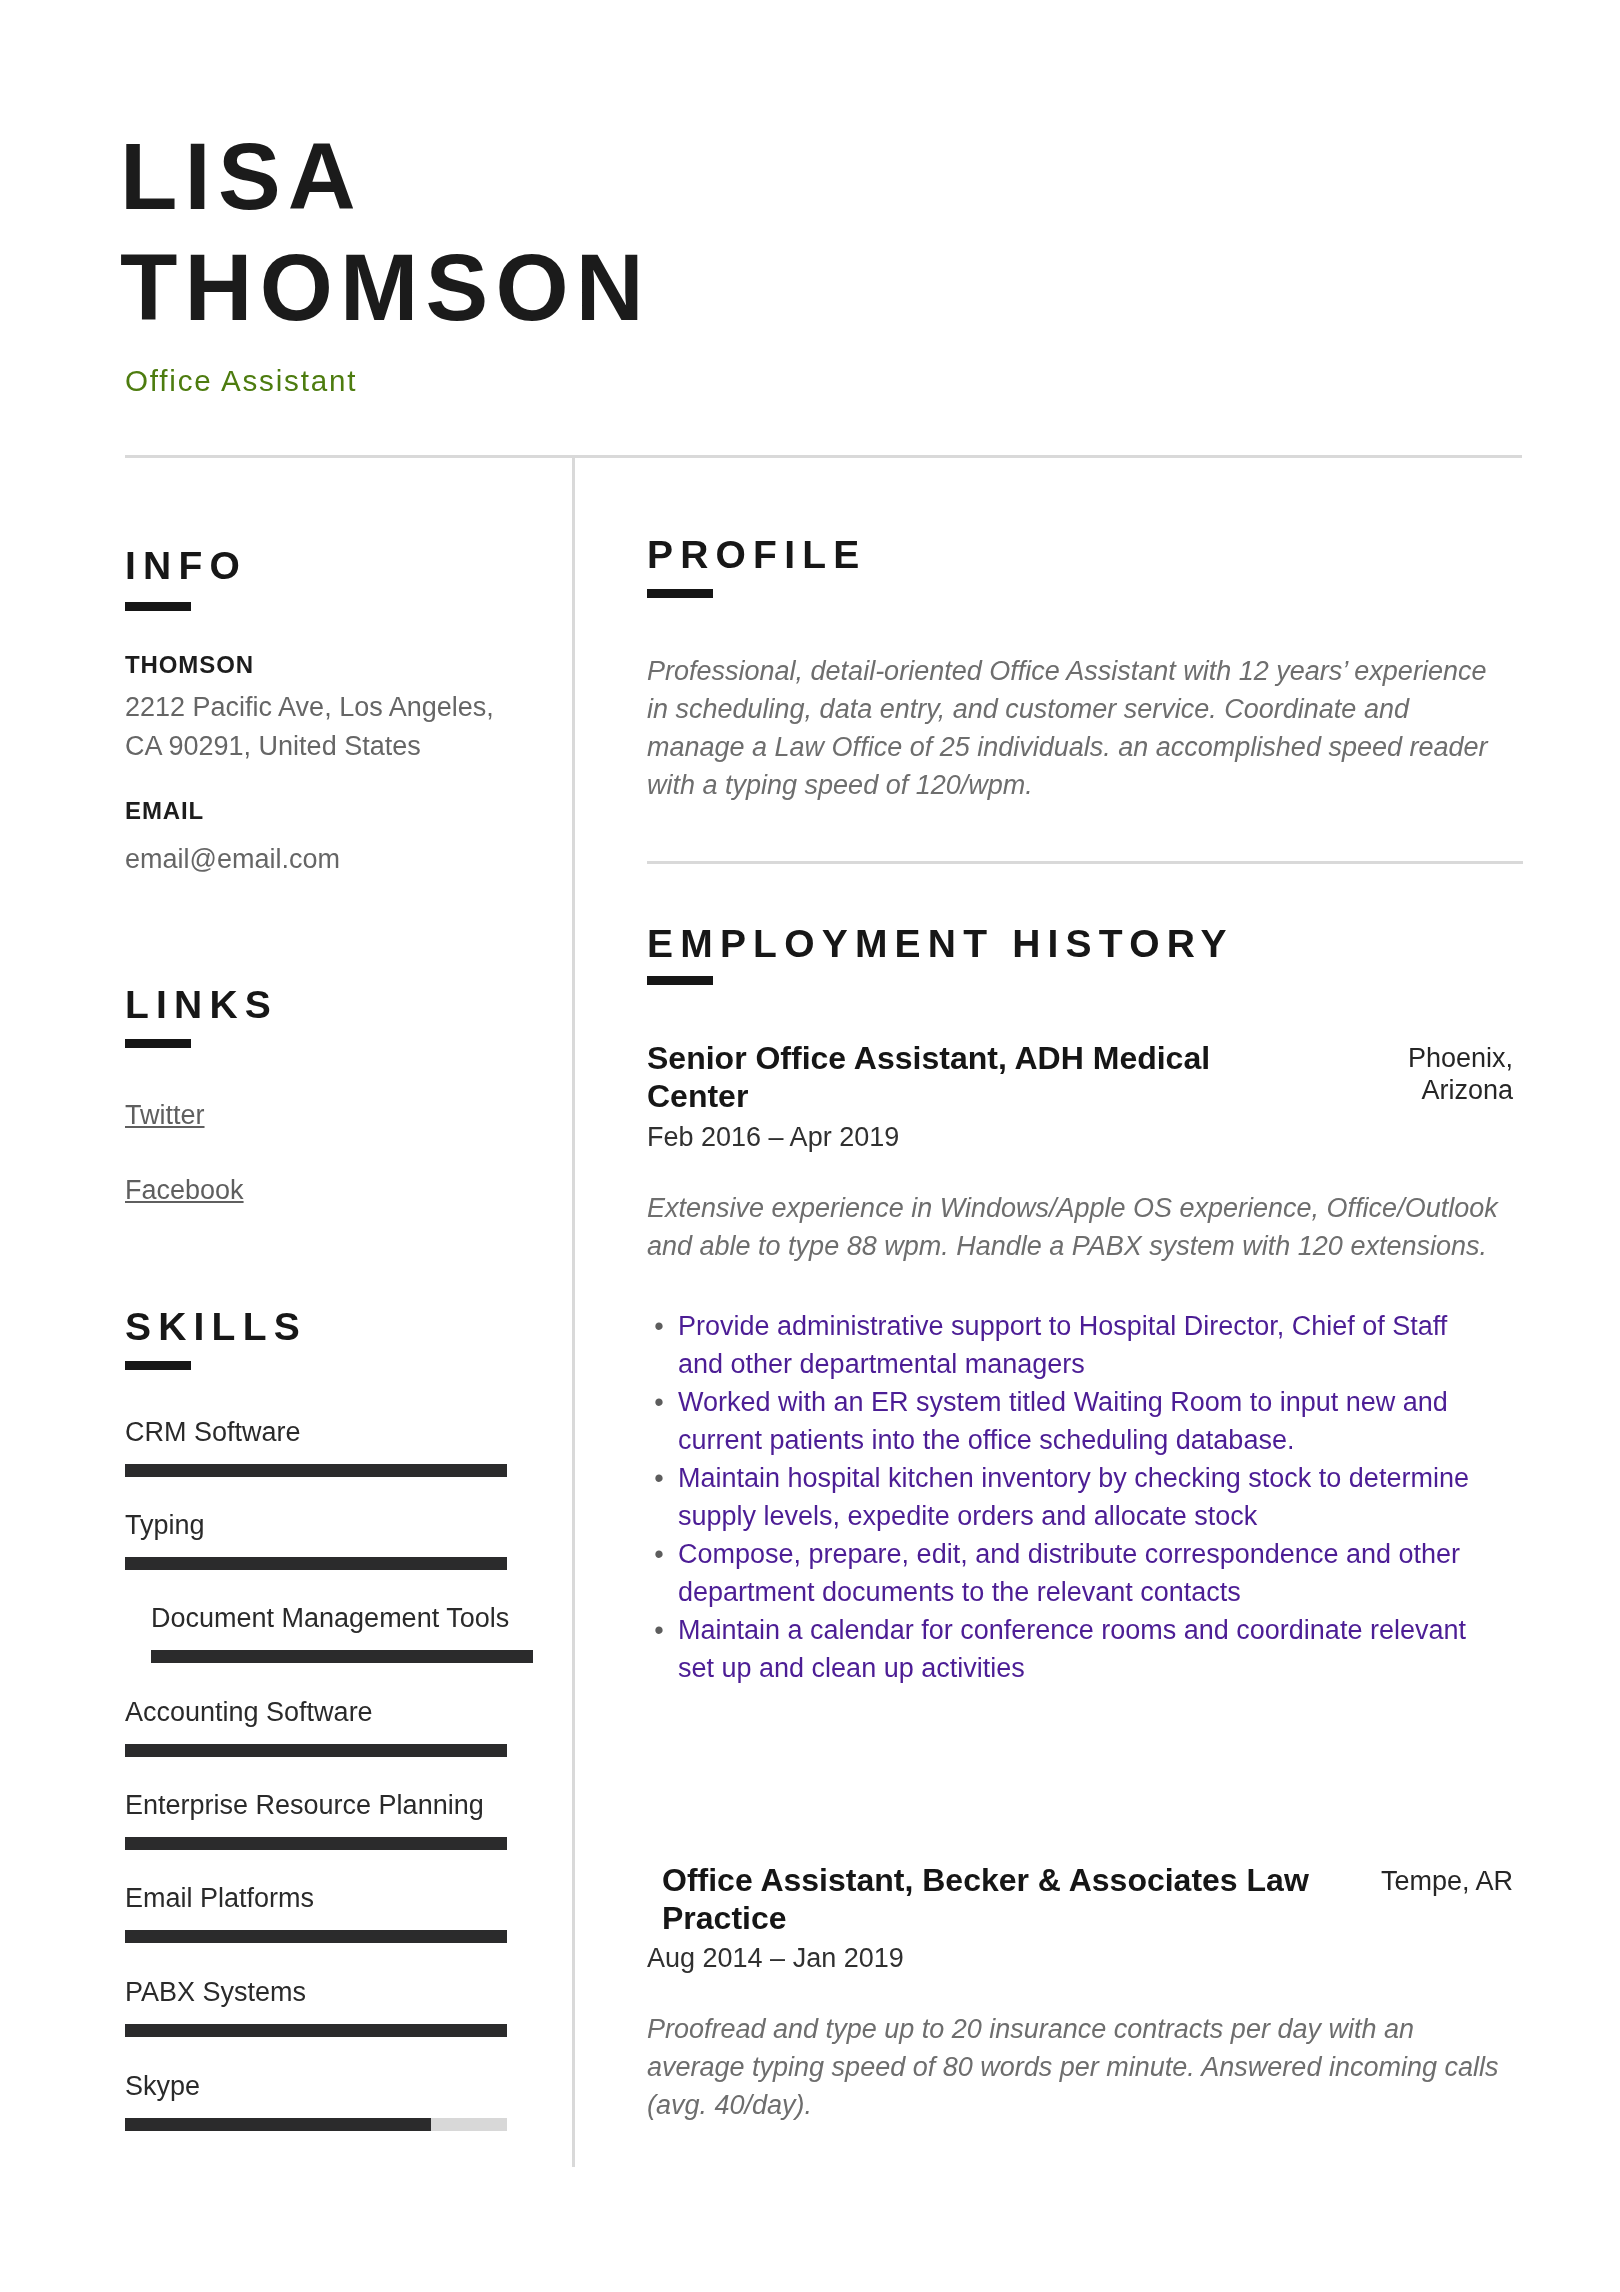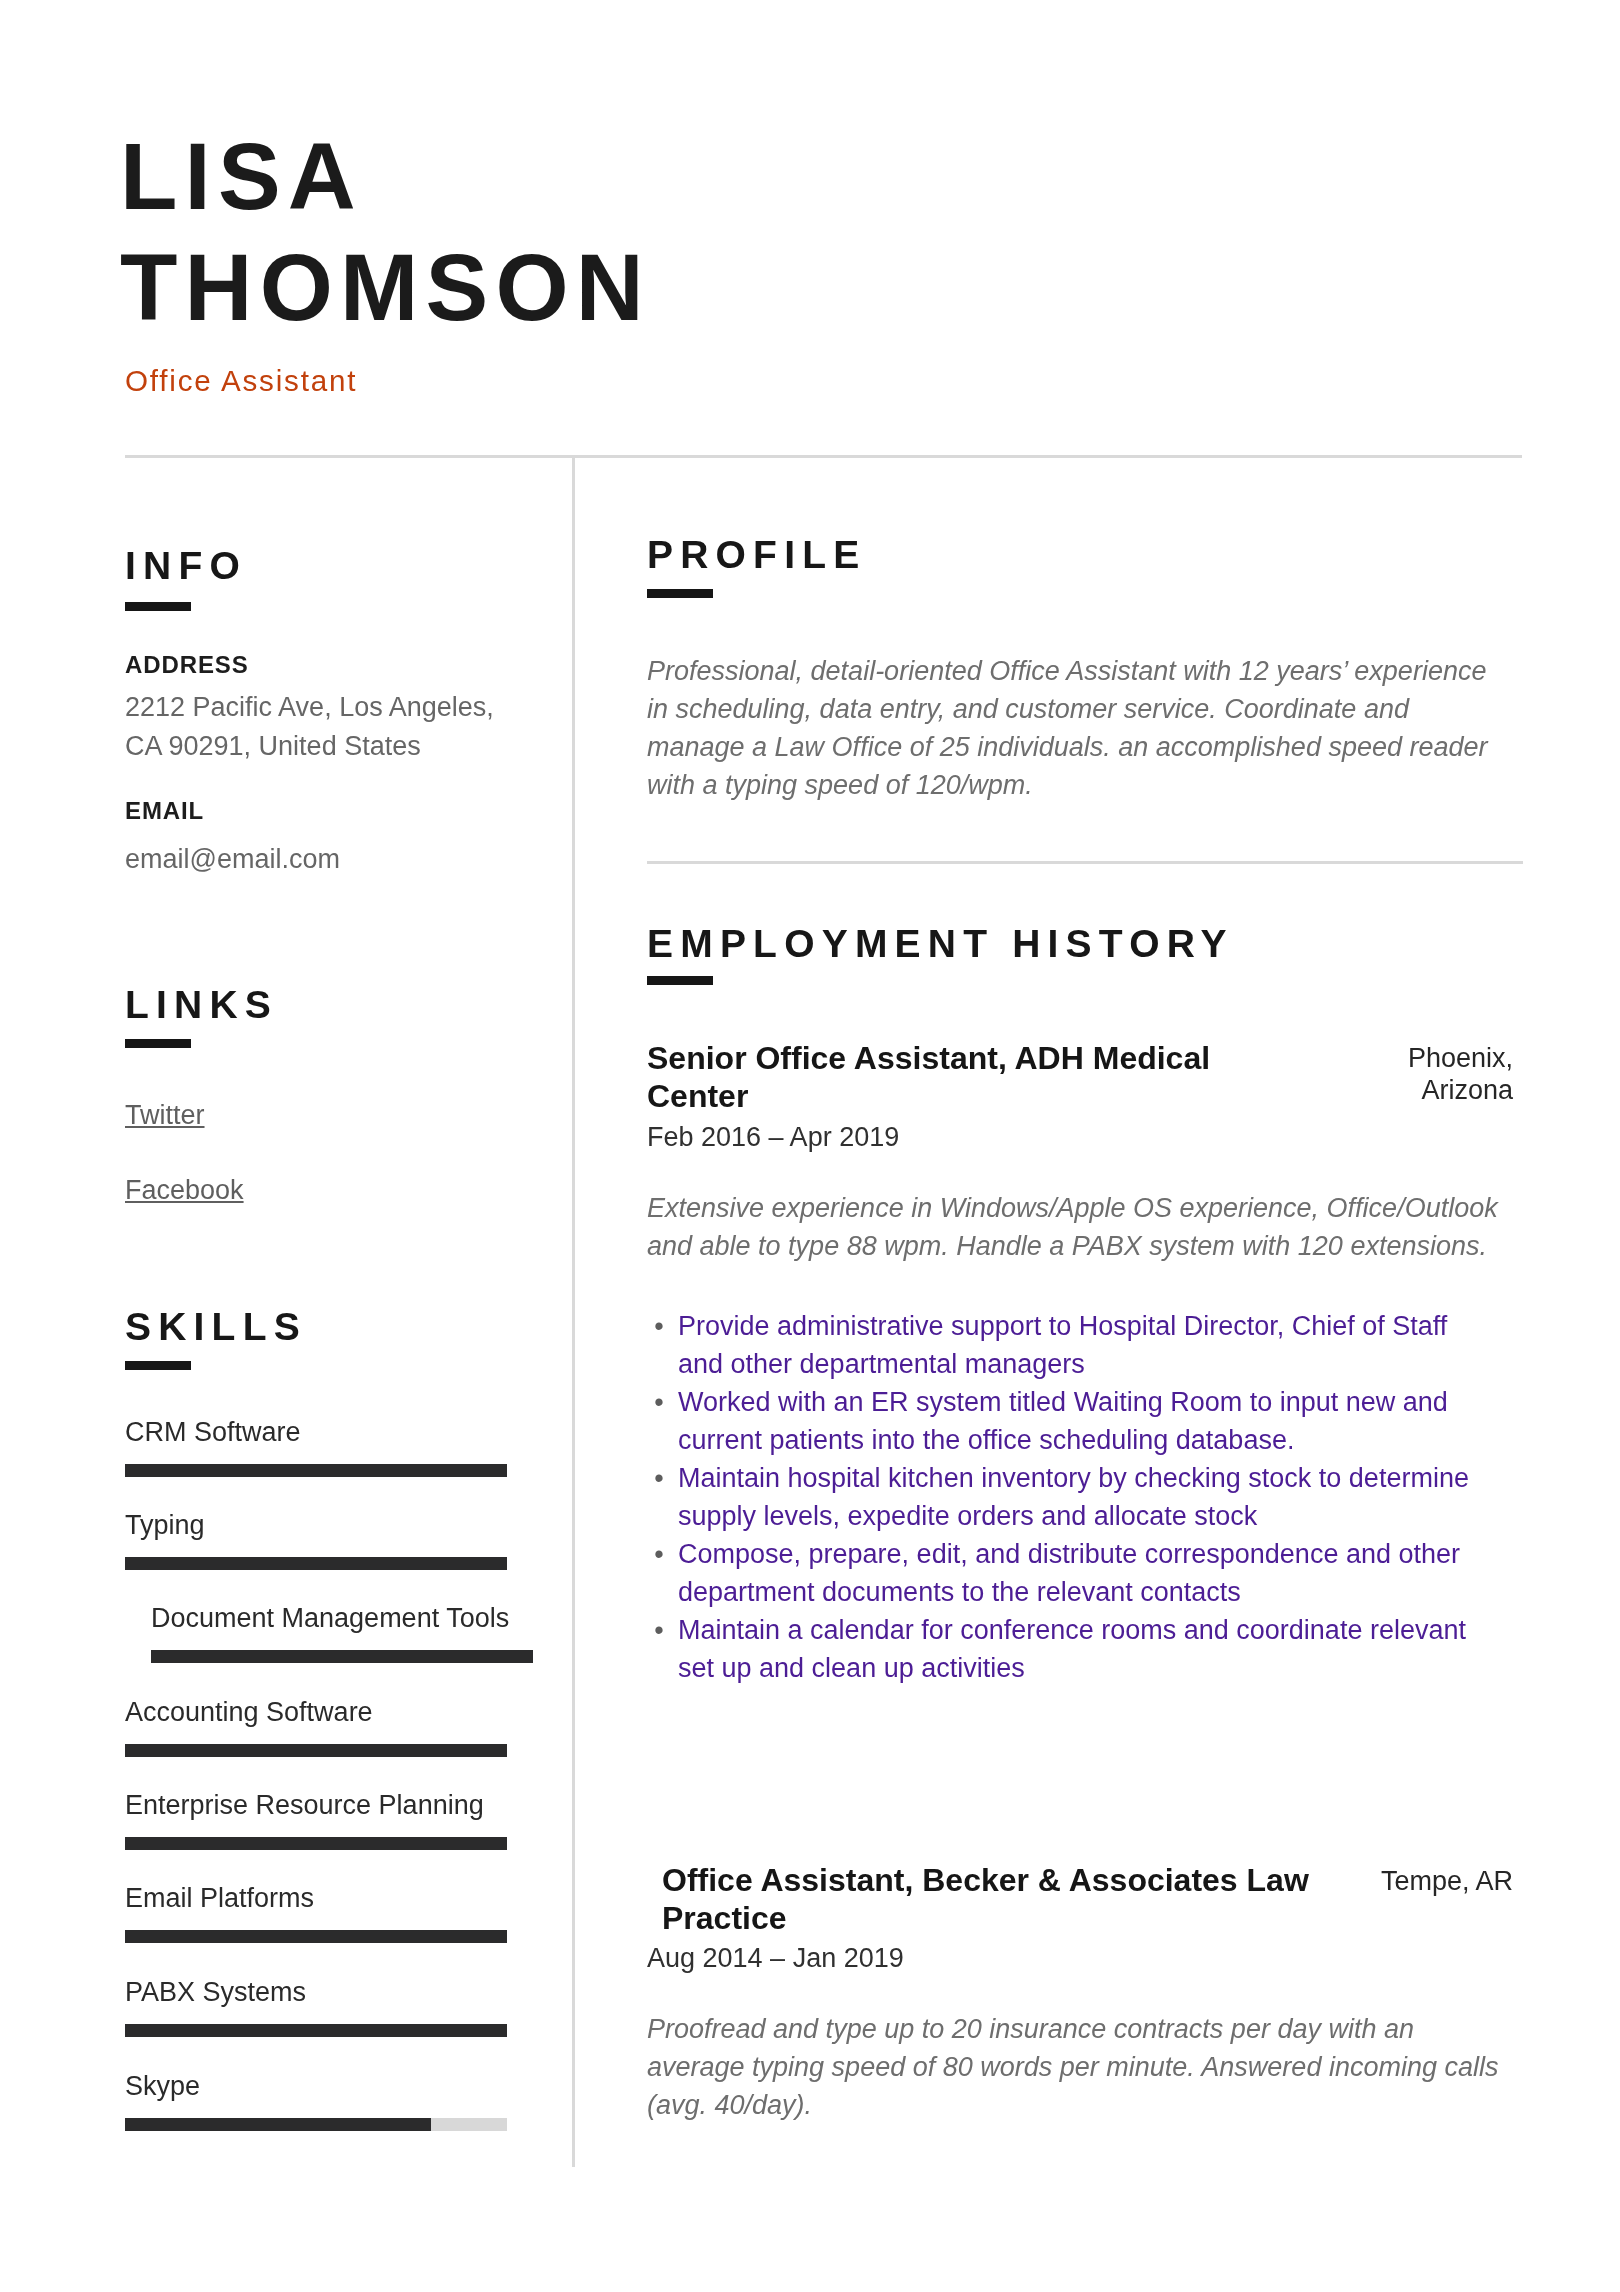--- a/index.html
+++ b/index.html
@@ -14,21 +14,21 @@
   .abs { position: absolute; }
 
   
   .name {
     left: 120px; top: 121px; width: 690px;
     font-size: 94px; line-height: 111px; font-weight: bold;
     letter-spacing: 7.2px; color: #1b1b1b;
   }
   .subtitle {
     left: 125px; top: 364px;
-    font-size: 29.6px; letter-spacing: 1.8px; color: #c2410c;
+    font-size: 29.6px; letter-spacing: 1.8px; color: #4d7c0f;
   }
 
   
   .rule { background: #d9d9d9; }
   .rule-top  { left: 125px; top: 455px; width: 1397px; height: 2.7px; }
   .rule-vert { left: 572px; top: 455px; width: 2.7px; height: 1712px; }
   .rule-main { left: 647px; top: 861px; width: 876px; height: 2.7px; }
 
   
   .h-section {
@@ -73,21 +73,21 @@
 
   <div class="abs name">LISA THOMSON</div>
   <div class="abs subtitle">Office Assistant</div>
 
   <div class="abs rule rule-top"></div>
   <div class="abs rule rule-vert"></div>
 
   <div class="abs h-section" style="left:125px; top:543px;">INFO</div>
   <div class="abs accent-bar" style="left:125px; top:602px;"></div>
 
-  <div class="abs side-label" style="left:125px; top:651px;">ADDRESS</div>
+  <div class="abs side-label" style="left:125px; top:651px;">THOMSON</div>
   <div class="abs side-text" style="left:125px; top:688px; width:385px;">
     <div>2212 Pacific Ave, Los Angeles,</div>
     <div>CA 90291, United States</div>
   </div>
 
   <div class="abs side-label" style="left:125px; top:797px;">EMAIL</div>
   <div class="abs side-text" style="left:125px; top:840px;">email@email.com</div>
 
   <div class="abs h-section" style="left:125px; top:982px;">LINKS</div>
   <div class="abs accent-bar" style="left:125px; top:1039px;"></div>

